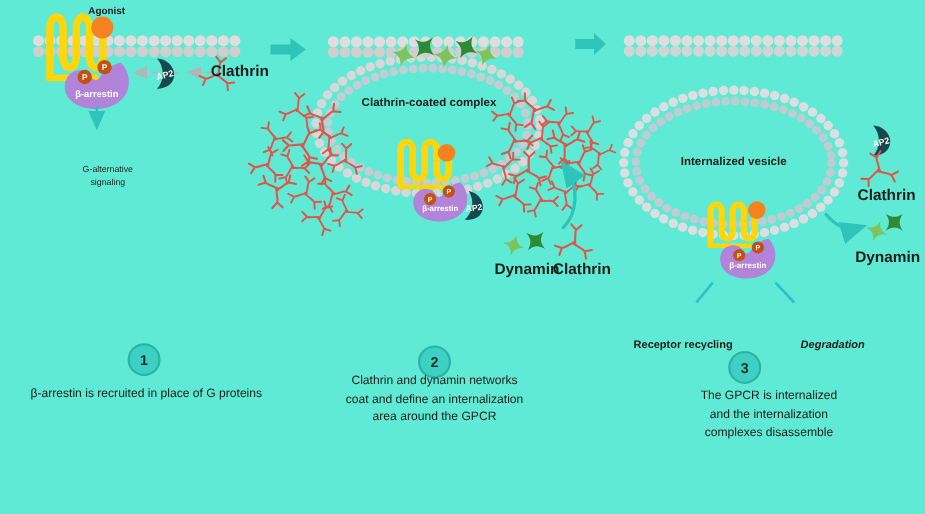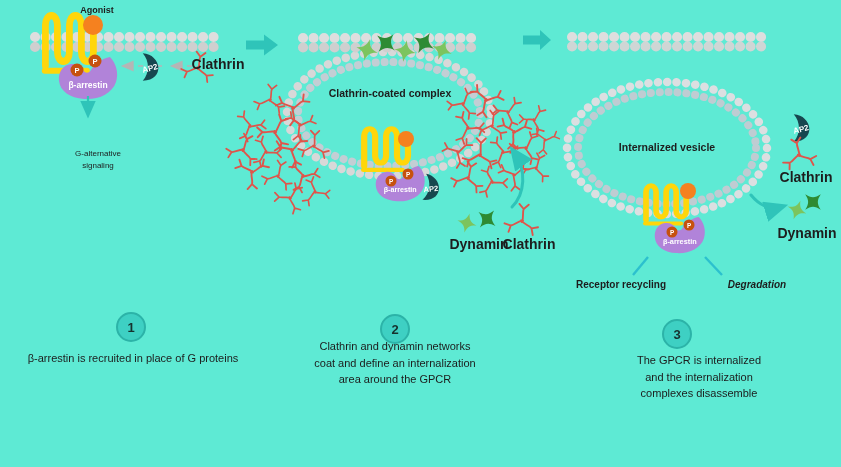--- a/index.html
+++ b/index.html
@@ -5,21 +5,21 @@
   html,body{margin:0;padding:0;background:#ffffff;}
   .canvas{position:relative;width:841px;height:467px;background:#5eead4;overflow:hidden;
           font-family:"Liberation Sans",sans-serif;color:#1c1c1c;}
   .canvas svg.layer{position:absolute;left:0;top:0;}
   .lbl{position:absolute;transform:translateX(-50%);text-align:center;white-space:nowrap;color:#1d1d1d;}
   .lbl.pre{white-space:pre-line;}
   .lbl.small{font-size:14px;font-weight:700;}
   .lbl.tiny{font-size:8px;font-weight:500;line-height:1.45;}
   .lbl.agonist{font-size:9px;font-weight:600;}
   .lbl.vesicle{font-size:10.5px;font-weight:700;}
-  .lbl.fate{font-size:10px;font-weight:600;}
+  .lbl.fate{font-size:10px;font-weight:600;margin-top:29px;}
   .step{position:absolute;text-align:center;}
   .step-circle{position:absolute;transform:translateX(-50%);width:26px;height:26px;border-radius:50%;
                background:#3ed0c3;border:2px solid #2cb3a8;display:flex;align-items:center;justify-content:center;
                font-size:13px;font-weight:700;color:#16312e;}
   .step-text{position:absolute;transform:translateX(-50%);}
   .step-text p{margin:0 auto 15px auto;font-size:11px;font-weight:500;line-height:1.5;color:#1c1c1c;
                text-align:center;text-wrap:balance;}
   .step-text p.w1{max-width:232px;}
   .step-text p.w2{max-width:272px;}
   .step-text p.w3{max-width:258px;}

